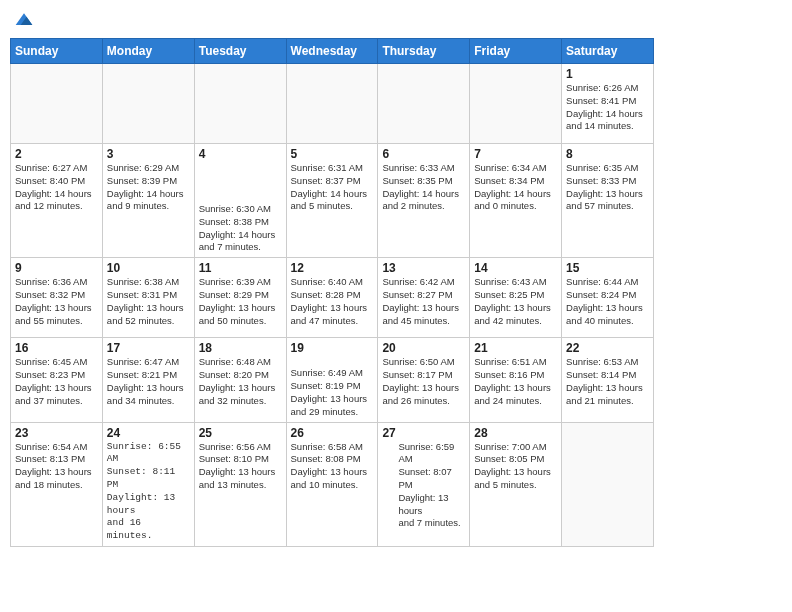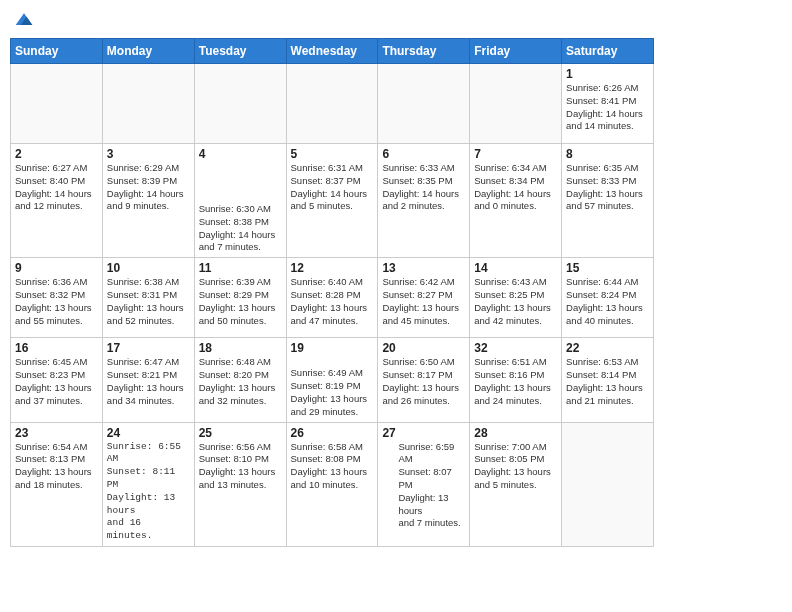--- a/index.html
+++ b/index.html
@@ -275,21 +275,21 @@
 and 29 minutes.</div>
           </td>
           <td>
             <span class="day-num">20</span>
             <div class="day-info" style="white-space: pre-line;">Sunrise: 6:50 AM
 Sunset: 8:17 PM
 Daylight: 13 hours
 and 26 minutes.</div>
           </td>
           <td>
-            <span class="day-num">32</span>
+            <span class="day-num">21</span>
             <div class="day-info" style="white-space: pre-line;">Sunrise: 6:51 AM
 Sunset: 8:16 PM
 Daylight: 13 hours
 and 24 minutes.</div>
           </td>
           <td>
             <span class="day-num">22</span>
             <div class="day-info" style="white-space: pre-line;">Sunrise: 6:53 AM
 Sunset: 8:14 PM
 Daylight: 13 hours

